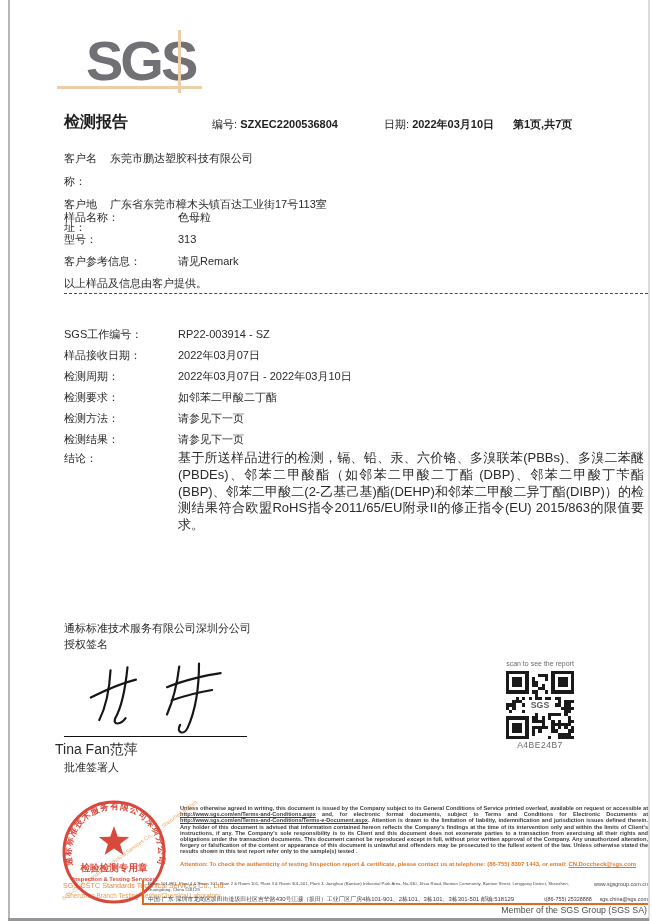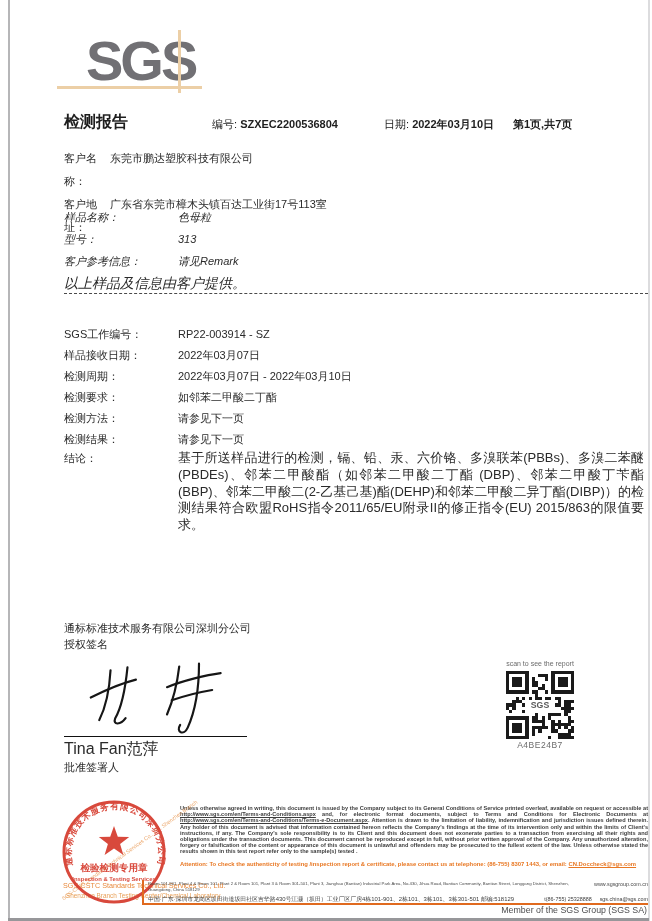--- a/index.html
+++ b/index.html
@@ -23,39 +23,39 @@
   .hdr { position:absolute; top:117px; font-size:11px; color:#1e1e1e; white-space:nowrap; }
   .hdr b { font-weight:600; }
   .hdr-no { left:212px; } .hdr-date { left:384px; } .hdr-page { left:513px; }
 
   .row { display:flex; line-height:22px; font-size:11px; }
   .row .lbl { flex:0 0 auto; color:#2a2a2a; }
   .block { position:absolute; left:64px; }
 
   .client-block { top:147px; } .client-block .row { line-height:23px; }
   .client-block .lbl { width:46px; }
-  .sample-block { top:206px;font-style:italic; }
+  .sample-block { top:206px; }
   .sample-block .lbl, .job-block .lbl { width:114px; }
-  .note { font-size:14px; line-height:20px; margin-top:1px; }
+  .note { font-size:11px; line-height:20px; margin-top:1px; }
 
   .dashed-sep { position:absolute; left:64px; top:293px; width:584px; border-top:1.5px dashed #4a4a4a; }
 
   .job-block { top:324px; width:584px; }
   .job-block .row { line-height:21px; }
   .concl-row { display:flex; margin-top:0; }
   .concl-row .lbl { width:114px; font-size:11px; line-height:17px; flex:0 0 auto; }
   .concl-text { width:466px; font-size:13px; line-height:16.8px; text-align:justify; }
 
   
   .sig-block { position:absolute; left:64px; top:620px; font-size:11px; }
   .sig-company { line-height:16px; }
   .sig-auth { line-height:16px; }
   .sig-draw { position:absolute; left:72px; top:658px; }
   .sig-rule { position:absolute; left:64px; top:736px; width:183px; border-top:1.5px solid #111; }
-  .sig-name { position:absolute; left:64px; top:740px; font-size:16px; line-height:18px; }
+  .sig-name { position:absolute; left:55px; top:740px; font-size:14px; line-height:18px; }
   .sig-title { position:absolute; left:64px; top:758px; font-size:11px; line-height:18px;text-align:center; }
 
   
   .qr-block { position:absolute; left:486px; top:659px; width:108px; text-align:center; }
   .qr-caption { font-size:7px; color:#6b6b6b; line-height:10px; }
   .qr-code { margin:2px auto 0; display:block; }
   .qr-id { font-size:8.5px; color:#6b6b6b; letter-spacing:.5px; line-height:10px; margin-top:1px; }
 
   
   .disclaimer { position:absolute; left:180px; top:805px; width:468px; font-size:5.6px;

